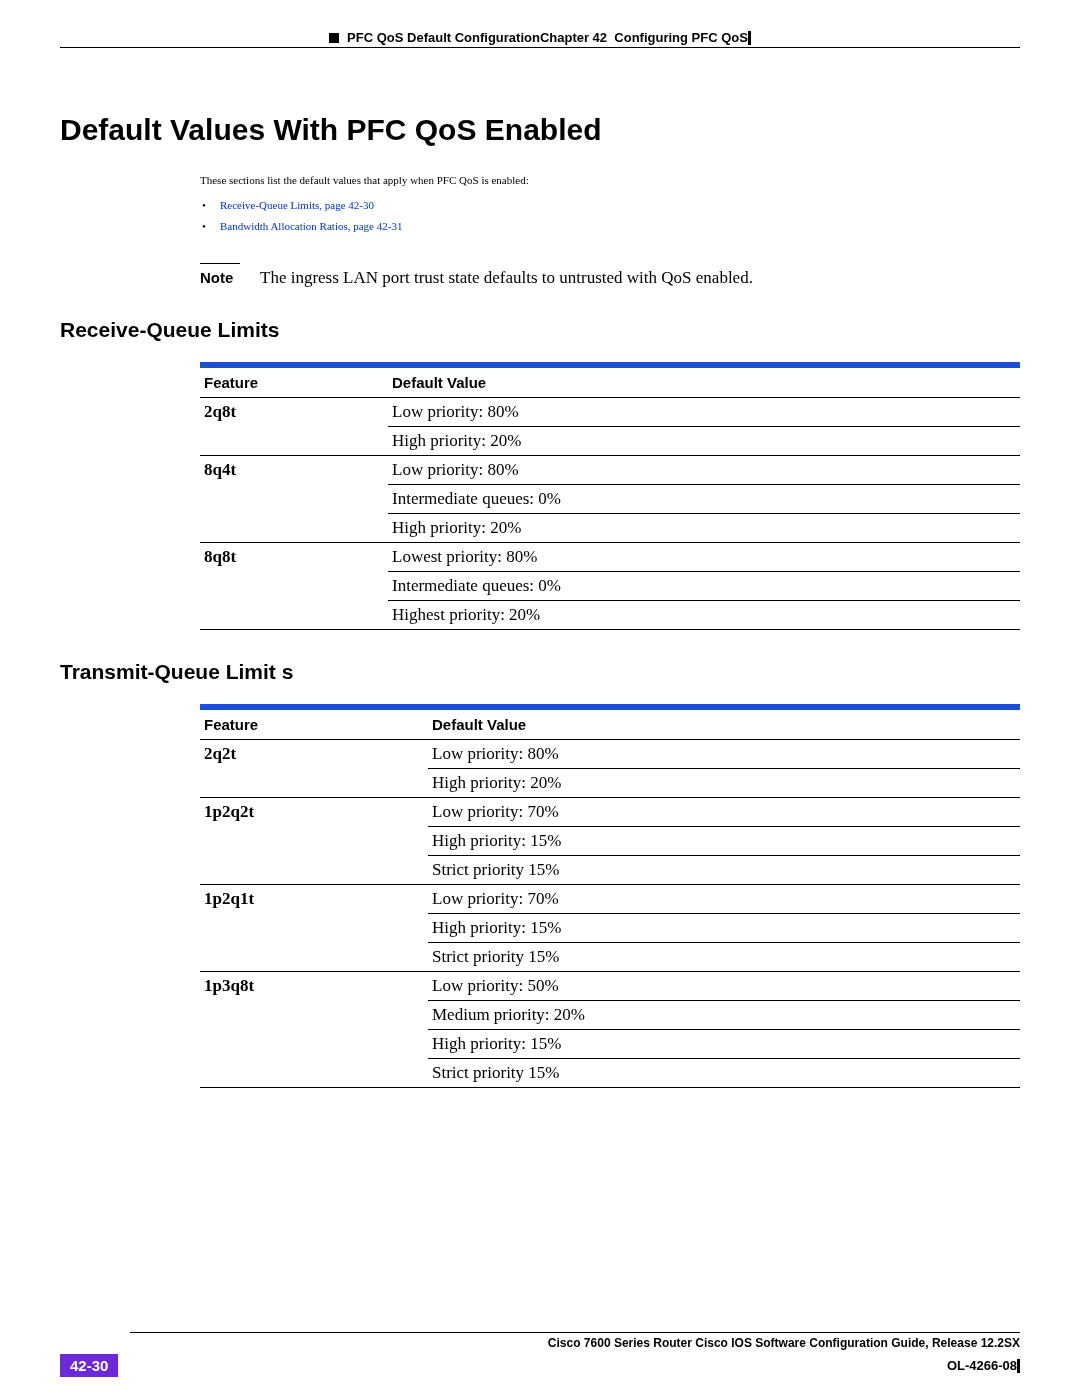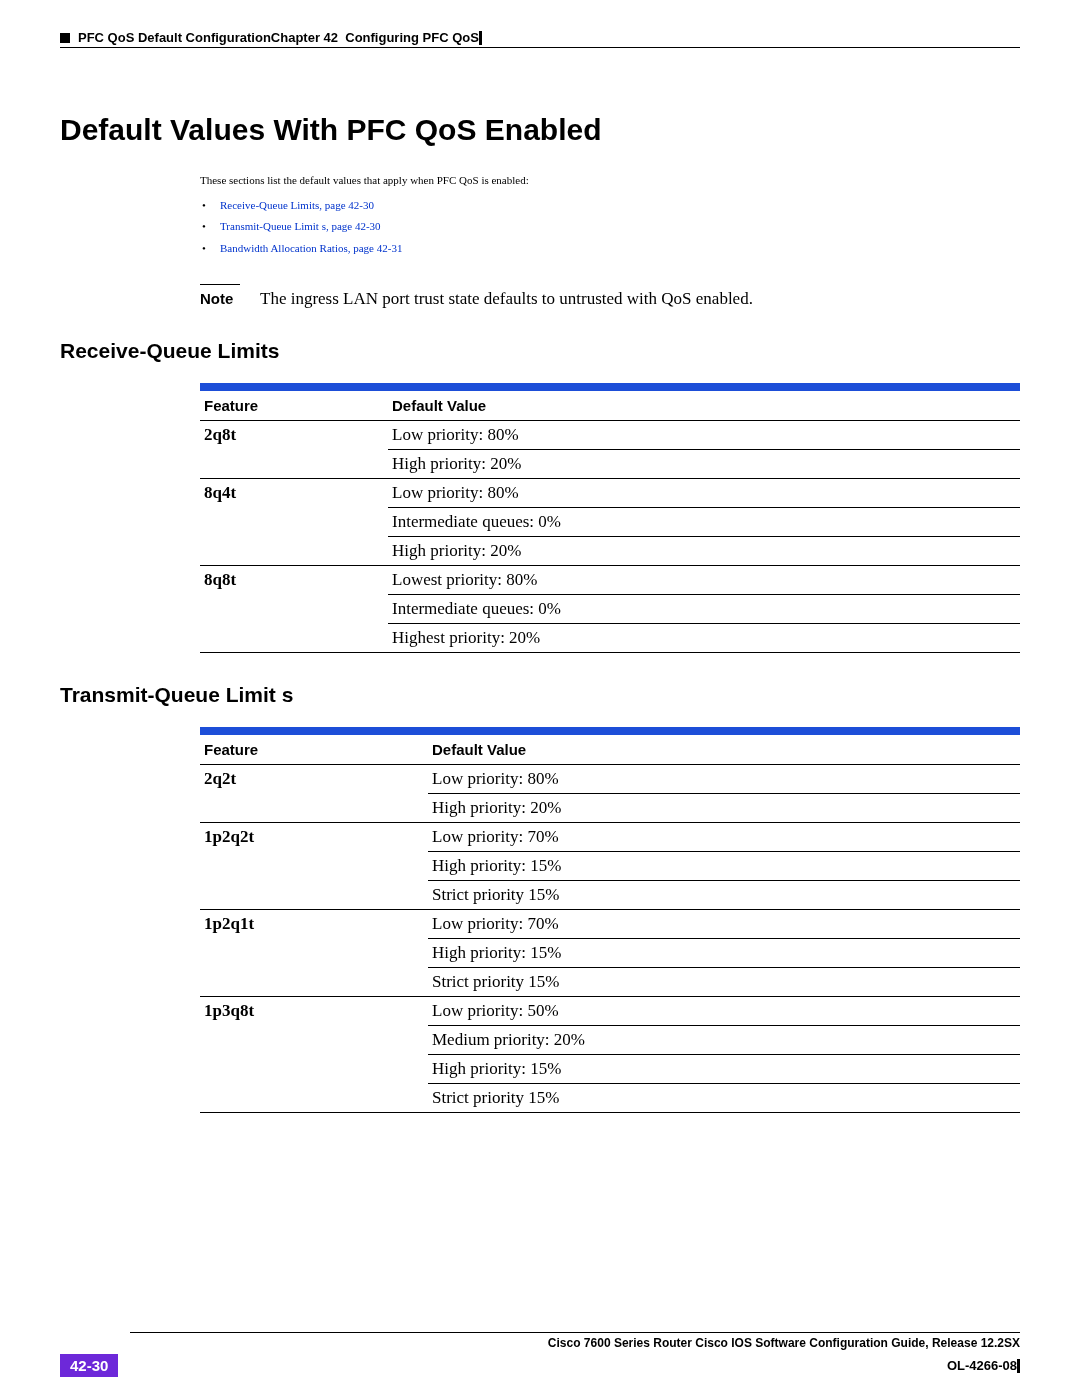--- a/index.html
+++ b/index.html
@@ -11,21 +11,21 @@
     width: 1080px;
   }
   .page {
     padding: 30px 60px 20px 60px;
     position: relative;
     box-sizing: border-box;
     min-height: 1397px;
   }
   .header-row {
     display: flex;
-    justify-content: flex-start;
+    justify-content: center;
     align-items: center;
     font-family: Arial, Helvetica, sans-serif;
     font-weight: bold;
     font-size: 13px;
     margin-bottom: 2px;
   }
   .header-left {
     display: flex;
     align-items: center;
     gap: 8px;
@@ -127,21 +127,21 @@
     border-collapse: collapse;
     width: 820px;
     font-size: 17px;
   }
   table.data-table th {
     font-family: Arial, Helvetica, sans-serif;
     font-weight: bold;
     font-size: 15px;
     text-align: left;
     padding: 6px 4px;
-    border-top: 8px solid #1d4ed8;
+    border-top: 6px solid #1d4ed8;
     border-bottom: 1px solid #000;
   }
   table.data-table td {
     padding: 4px 4px;
     vertical-align: top;
     border-bottom: 1px solid #000;
   }
   table.data-table td.feature {
     font-family: "Times New Roman", Times, serif;
     font-weight: bold;
@@ -207,21 +207,20 @@
     </div>
   </div>
   <hr class="divider">
 
   <h1 class="page-title">Default Values With PFC QoS Enabled</h1>
 
   <div class="body-text">
     <div class="intro">These sections list the default values that apply when PFC QoS is enabled:</div>
     <ul class="link-list">
       <li><span class="link">Receive-Queue Limits, page 42-30</span></li>
-      <li><span class="link">Transmit-Queue Limit s, page 42-30</span></li>
       <li><span class="link">Bandwidth Allocation Ratios, page 42-31</span></li>
     </ul>
   </div>
 
   <div class="note-block">
     <div class="note-rule"></div>
     <div class="note-line">
       <span class="note-label">Note</span>
       <span class="note-text">The ingress LAN port trust state defaults to untrusted with QoS enabled.</span>
     </div>

